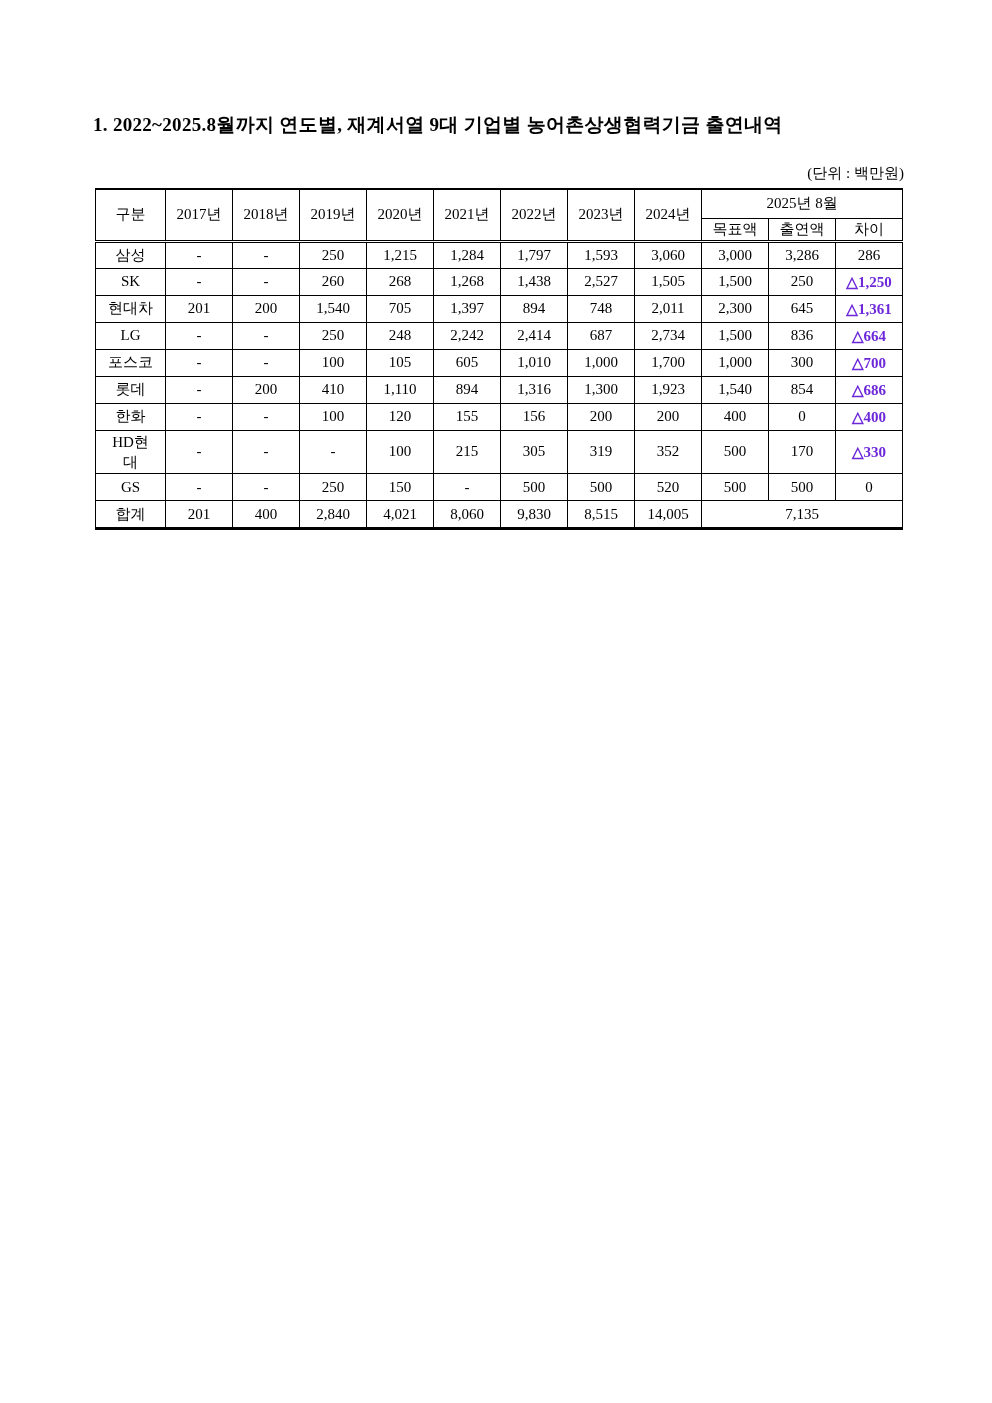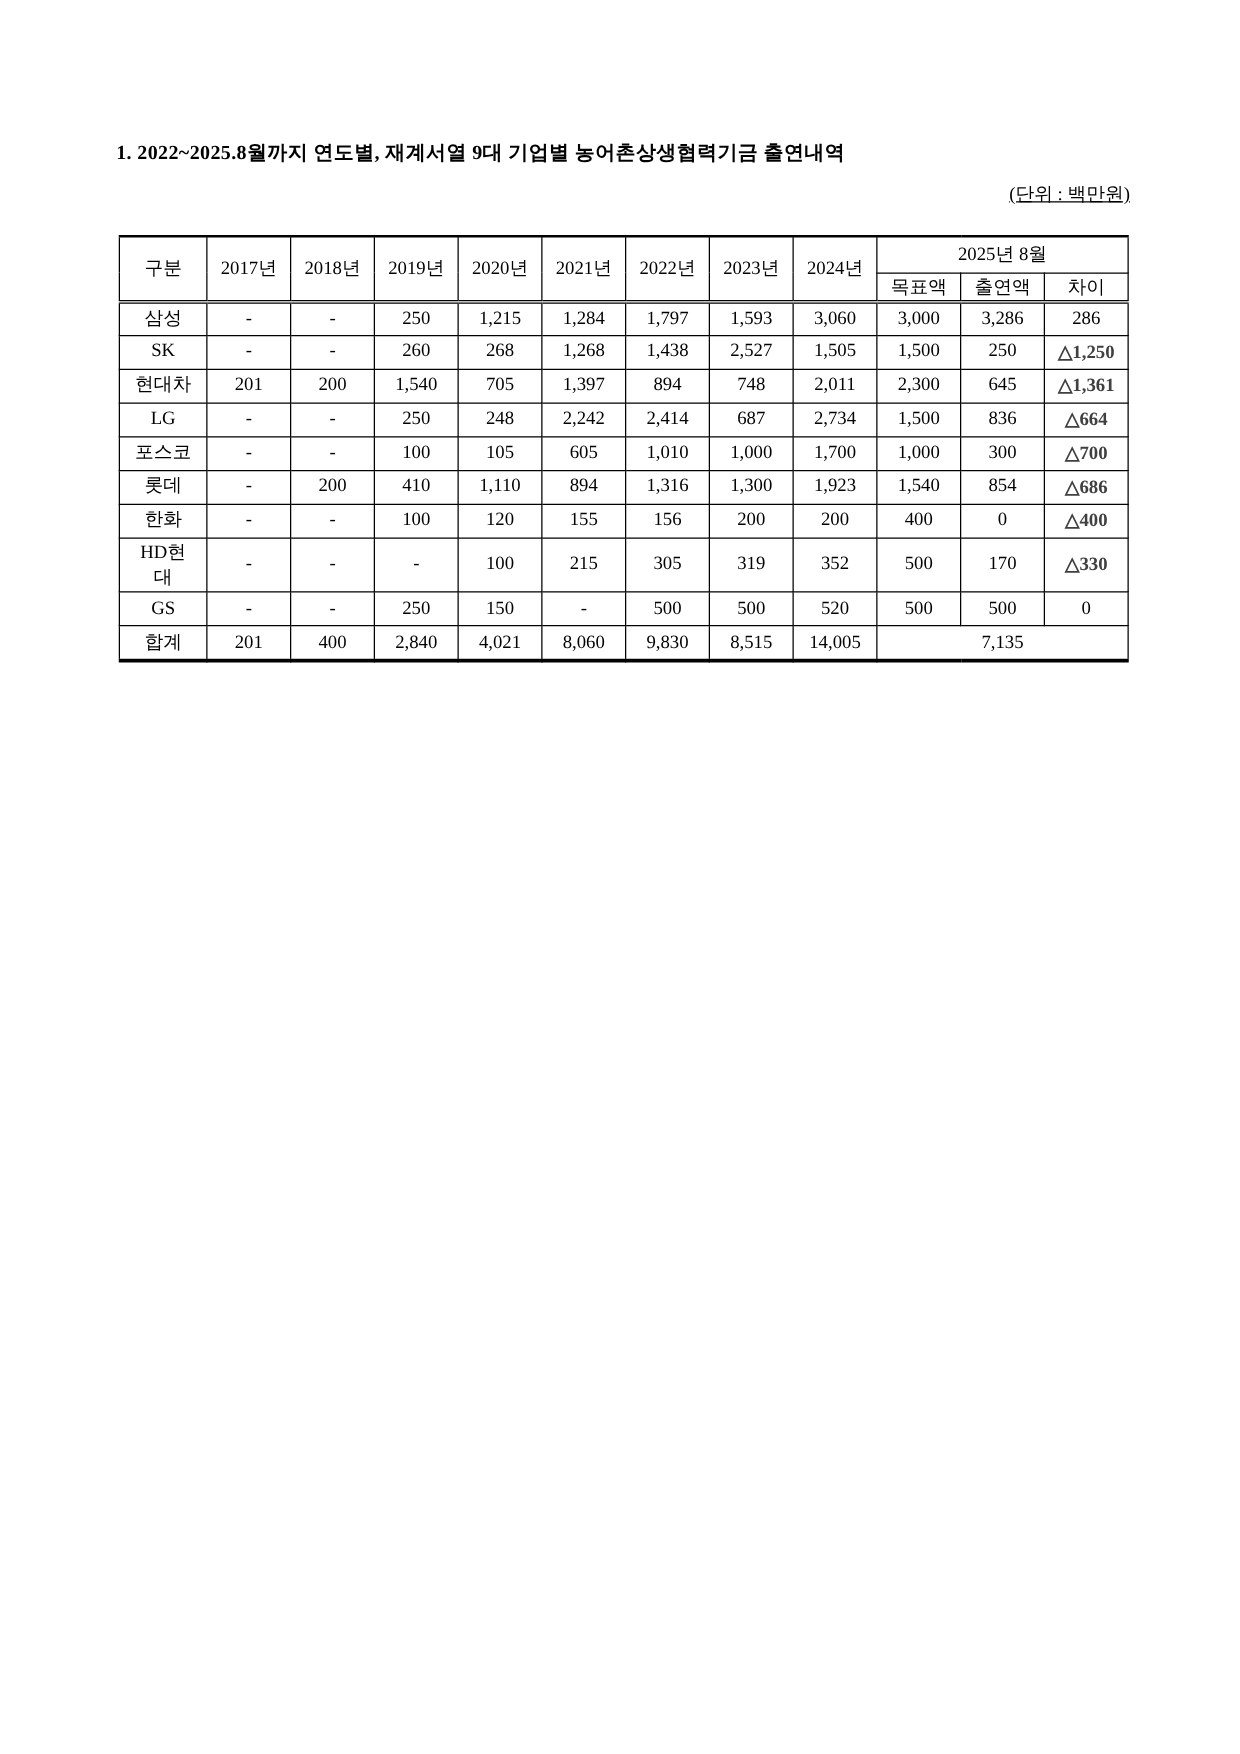--- a/index.html
+++ b/index.html
@@ -7,30 +7,29 @@
     width: 992px; height: 1403px;
     background: #ffffff;
     color: #000000;
     font-family: "Liberation Serif", "DejaVu Serif", serif;
     position: relative;
     overflow: hidden;
   }
   .title {
     position: absolute;
     left: 93px; top: 112px;
-    font-size: 16px;
+    font-size: 19px;
     font-weight: 600;
     letter-spacing: 0.3px;
     white-space: nowrap;
   }
   .unit-note {
     position: absolute;
-    top: 146px; right: 88px;
+    top: 164px; right: 88px;
     font-size: 15px;
-    text-decoration: underline;
   }
   .table-wrap {
     position: absolute;
     left: 95px; top: 188px;
   }
   table {
     border-collapse: collapse;
     table-layout: fixed;
     width: 807px;
     font-size: 15px;
@@ -48,21 +47,21 @@
     padding: 1px 2px;
     font-weight: normal;
     overflow: hidden;
   }
   thead tr.h1 { height: 29px; }
   thead tr.h2 { height: 23px; }
   thead tr.h2 th { border-bottom: 3px double #000; text-align: center; }
   thead th.span2 { border-bottom: 3px double #000; }
   tbody tr { height: 27px; font-family: Liberation Serif, serif; }
   tr.total-row { height: 28px; margin-top: 38px; }
-  td.neg { color: #404040; font-weight: bold; }
+  td.neg { color: #6d28d9; font-weight: bold; }
   td.rowlabel { white-space: pre-line; line-height: 1.35; }
 </style>
 </head>
 <body>
 
 <div class="title">1. 2022~2025.8월까지 연도별, 재계서열 9대 기업별 농어촌상생협력기금 출연내역</div>
 <div class="unit-note">(단위 : 백만원)</div>
 
 <div class="table-wrap">
   <table>

